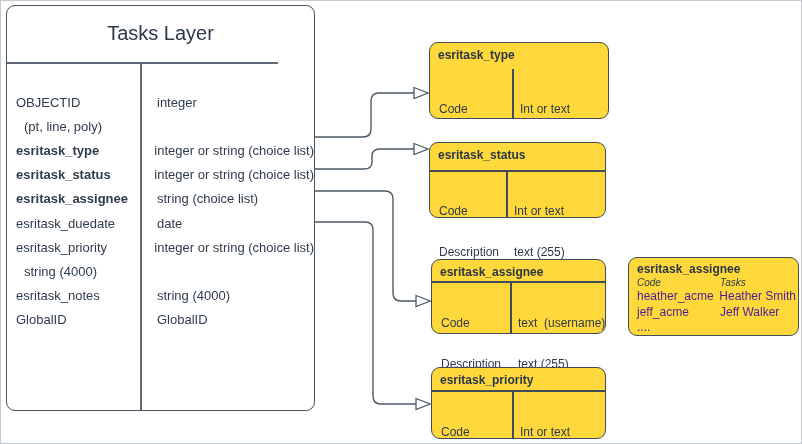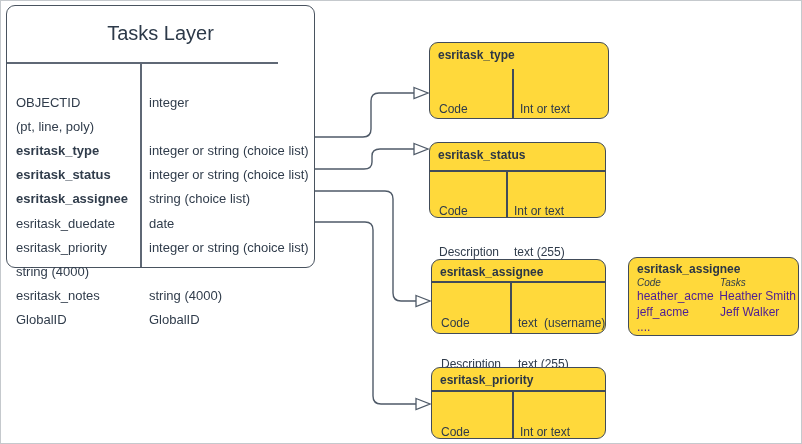--- a/index.html
+++ b/index.html
@@ -8,35 +8,35 @@
     width:802px;height:444px;
     box-sizing:border-box;
     border:1px solid #c5c9cd;
     background:#fff;
     font-family:"Liberation Sans", sans-serif;
     color:#303c4b;
     overflow:hidden;
   }
   
   .tasks-table{
-    position:absolute;left:5px;top:4px;width:309px;height:263px;
+    position:absolute;left:5px;top:4px;width:309px;height:406px;
     box-sizing:border-box;
     border:1.5px solid #49535f;border-radius:9px;background:#fff;
   }
   .table-title{
     position:absolute;top:0;left:0;right:0;height:55px;
     display:flex;align-items:center;justify-content:center;
     font-size:20px;color:#2d3a49;
   }
   .title-sep{position:absolute;top:56px;left:0;width:271px;height:2px;background:#5f6875;}
   .col-divider{position:absolute;top:57px;bottom:0;left:133px;width:2px;background:#5f6875;}
   .field-rows{position:absolute;top:84px;left:0;right:0;}
   .frow{display:flex;height:24.2px;align-items:center;font-size:13px;}
   .fname{box-sizing:border-box;width:133px;padding-left:9px;white-space:pre;}
-  .ftype{box-sizing:border-box;padding-left:9px;white-space:pre;}
+  .ftype{box-sizing:border-box;padding-left:17px;white-space:pre;}
   .bold{font-weight:bold;}
   
   #connectors{position:absolute;left:0;top:0;width:802px;height:444px;}
   #connectors path{fill:none;stroke:#4f5a68;stroke-width:1.4;}
   #connectors polygon{fill:#fff;stroke:#4f5a68;stroke-width:1.3;}
   
   .cbox{
     position:absolute;box-sizing:border-box;background:#ffd93b;
     border:1.5px solid #414b59;border-radius:9px;
   }

